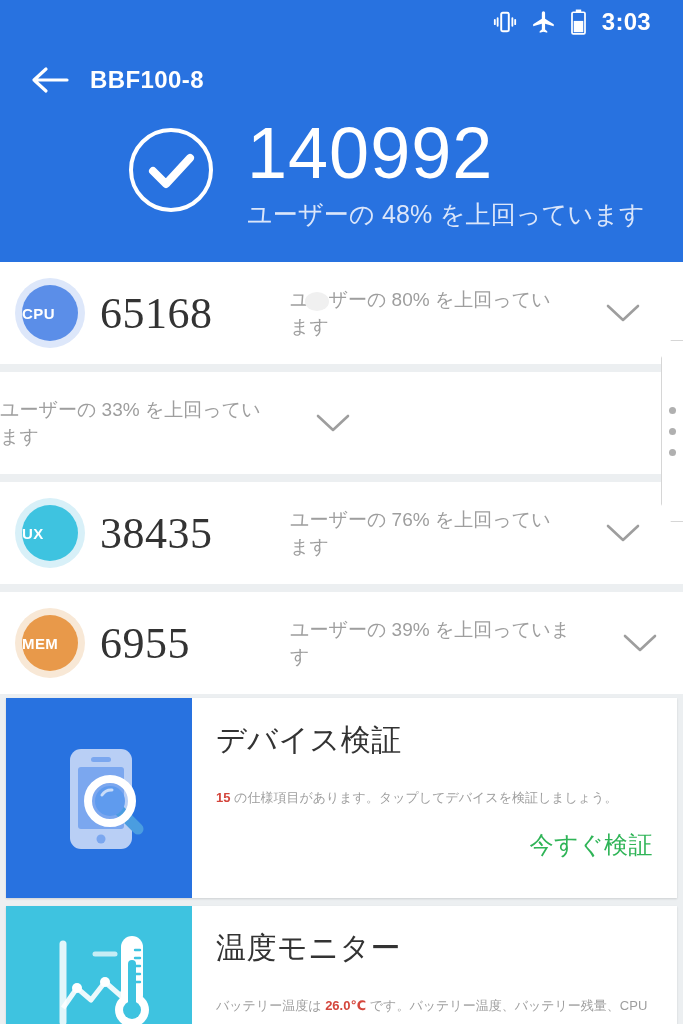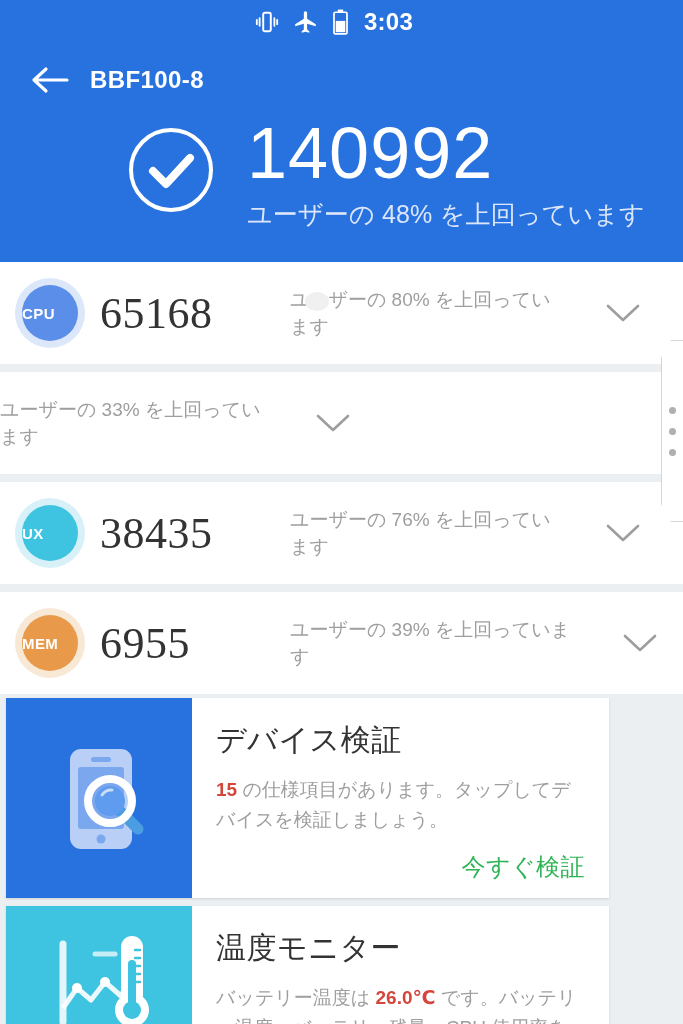--- a/index.html
+++ b/index.html
@@ -11,22 +11,22 @@
   }
   #app { position:relative; width:683px; height:1024px; background:#eceff1; overflow:hidden; }
 
   
   .header {
     position:absolute; left:0; top:0; width:683px; height:262px;
     background:#2872e0;
   }
   .statusbar {
     position:absolute; left:0; top:0; width:683px; height:44px;
-    display:flex; align-items:center; justify-content:center;
-    padding-right:16px; gap:13px;
+    display:flex; align-items:center; justify-content:flex-end;
+    padding-right:32px; gap:13px;
   }
   .sb-icon { display:flex; align-items:center; justify-content:center; }
   .sb-time {
     color:#ffffff; font-size:24px; font-weight:bold; letter-spacing:0.3px;
     line-height:1; margin-left:2px;
   }
   .appbar {
     position:absolute; left:0; top:48px; width:683px; height:64px;
     display:flex; align-items:center; padding-left:30px; gap:20px;
   }
@@ -70,29 +70,29 @@
   .metric-desc {
     flex:1; color:#9e9e9e; font-size:19px; line-height:27px;
     padding-right:20px; max-width:290px;
   }
   .metric-desc.one-line { max-width:400px; }
   .chevron-wrap { width:86px; flex:none; display:flex; align-items:center; justify-content:center; }
 
   
   .cards { position:absolute; left:0; top:698px; width:683px; }
   .card {
-    position:relative; width:603px; margin:0 6px 8px 6px; background:#ffffff;
+    position:relative; width:671px; margin:0 6px 8px 6px; background:#ffffff;
     display:flex; box-shadow:0 1px 2px rgba(0,0,0,0.13);
   }
   .card-art { width:186px; flex:none; display:flex; align-items:center; justify-content:center; }
   .card-art.verify { background:#2872e0; }
   .card-art.temp { background:#3ec3e0; }
   .card-body { flex:1; padding:22px 24px 18px 24px; position:relative; }
   .card-title { color:#333333; font-size:30px; letter-spacing:0.5px; }
-  .card-text { color:#9e9e9e; font-size:19px; line-height:30px; margin-top:14px; }
+  .card-text { color:#9e9e9e; font-size:13px; line-height:30px; margin-top:22px; }
   .hl-red { color:#d4463c; font-weight:bold; }
   .card-action {
     color:#2fb457; font-size:24px; text-align:right; margin-top:16px; letter-spacing:0.5px;
   }
   .card.verify { height:200px; }
   .card.temp { height:130px; overflow:hidden; }
 
   
   .edge-panel {
     position:absolute; right:0; top:340px; width:22px; height:182px;

